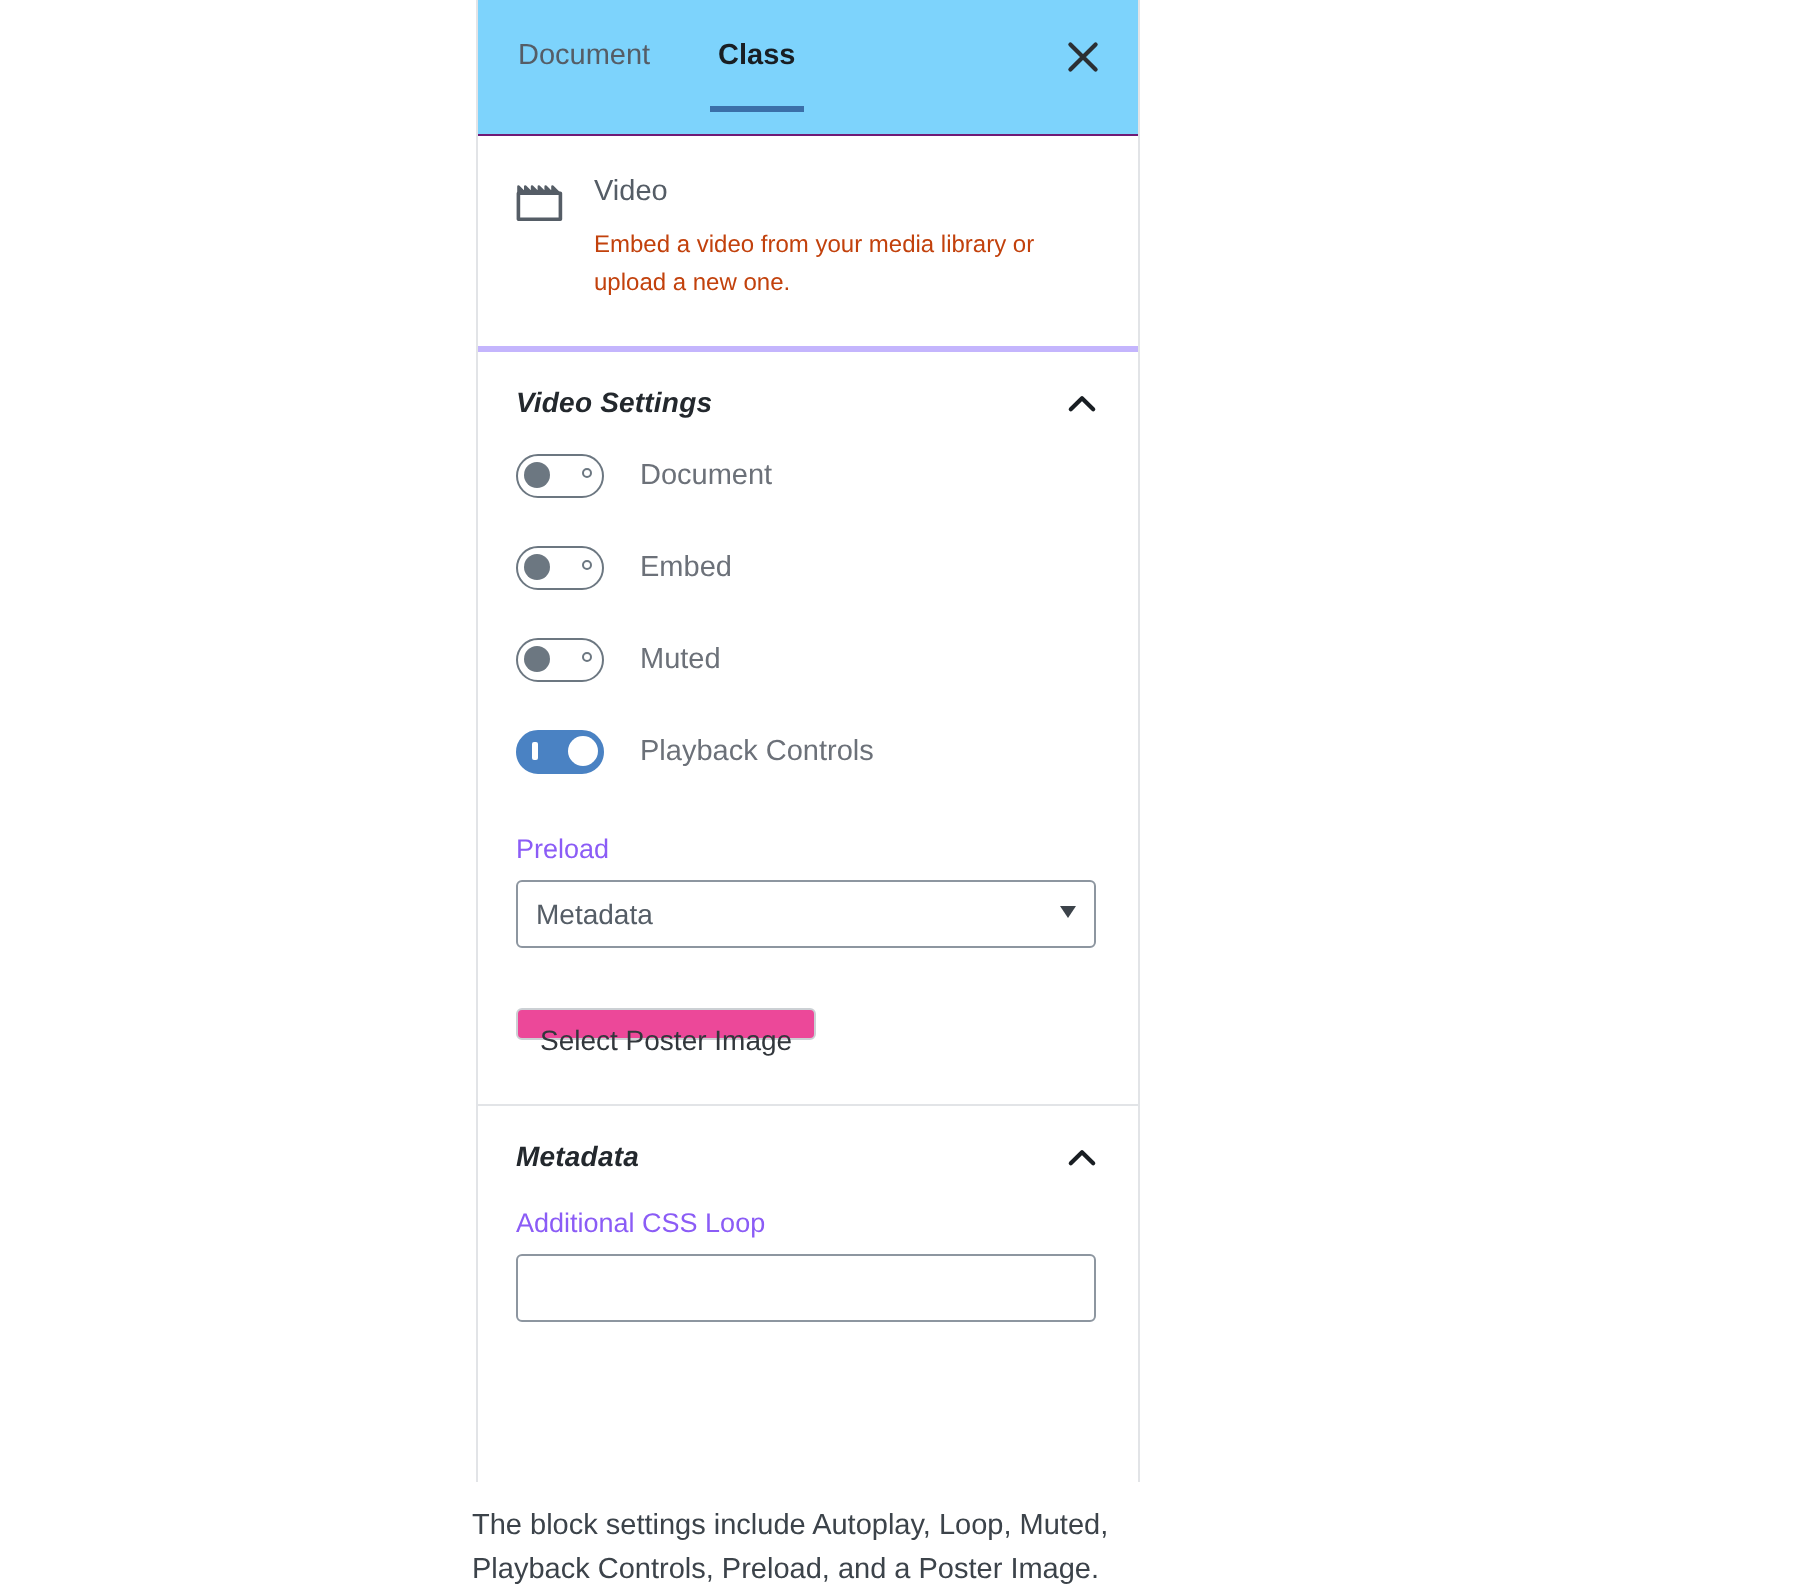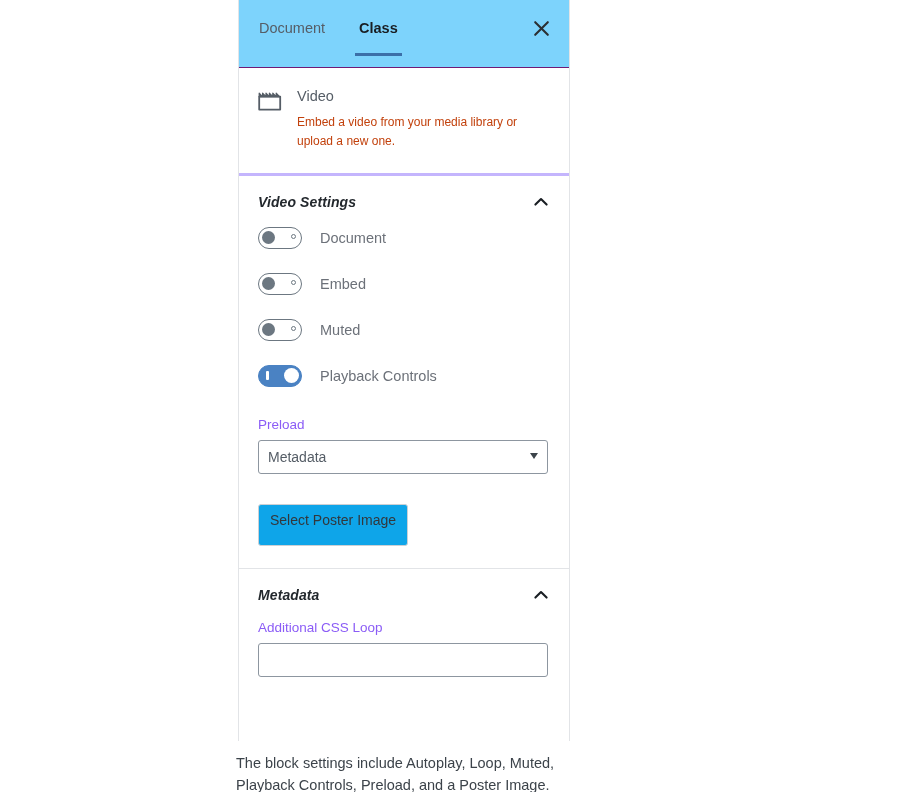--- a/index.html
+++ b/index.html
@@ -224,26 +224,26 @@
     top: 13px;
     width: 0;
     height: 0;
     border-left: 4.5px solid transparent;
     border-right: 4.5px solid transparent;
     border-top: 6px solid #3c434a;
     pointer-events: none;
   }
   .btn-secondary {
     display: inline-block;
-    height: 42px;
+    height: 16px;
     line-height: 30px;
     padding: 0 11px;
     font-size: 14px;
     color: #32373c;
-    background: #0ea5e9;
+    background: #ec4899;
     border: 1px solid #ccd0d4;
     border-radius: 3px;
     cursor: pointer;
     font-family: "Liberation Sans", sans-serif;
     box-sizing: border-box;
   }
   .text-input {
     width: 290px;
     height: 34px;
     border: 1px solid #8d96a0;

